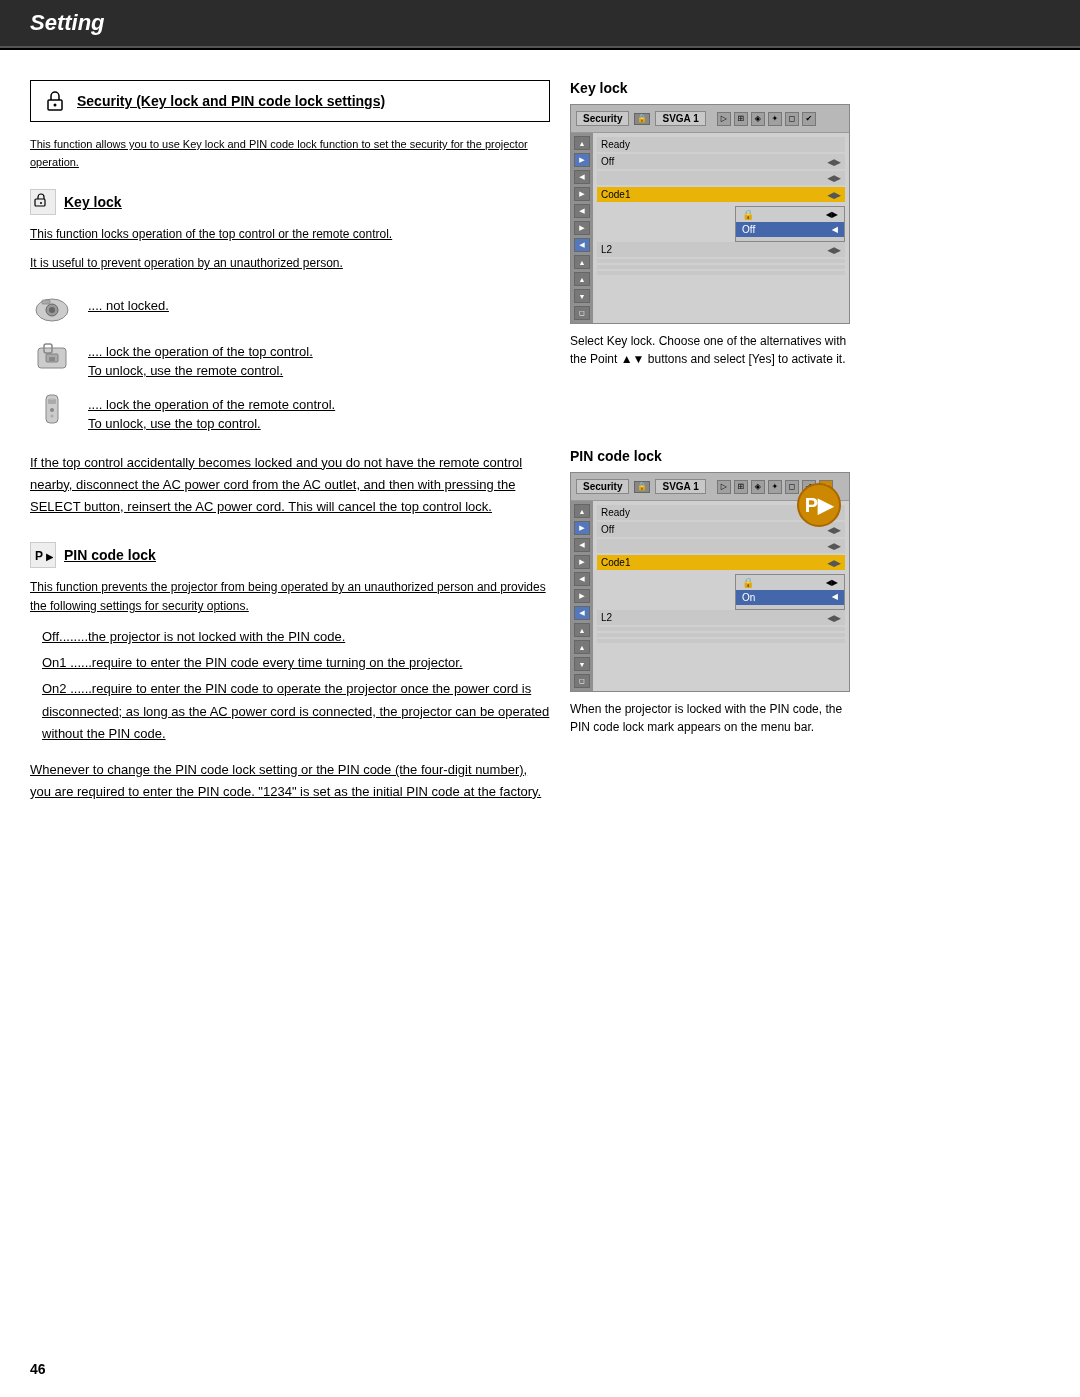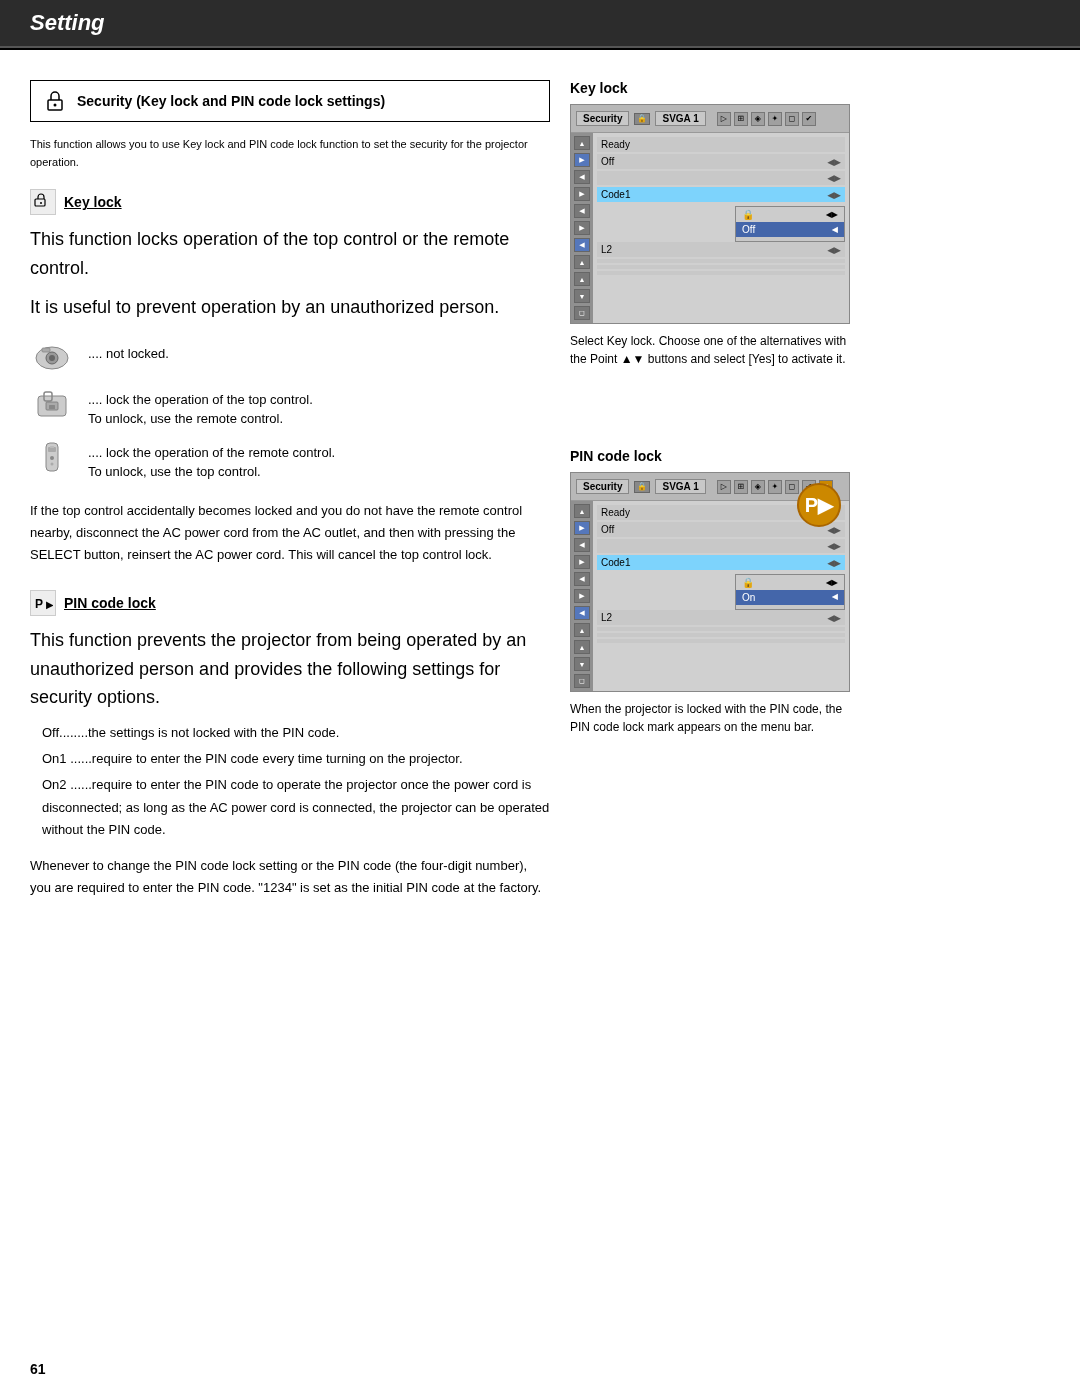--- a/index.html
+++ b/index.html
@@ -29,20 +29,21 @@
     .main-content {
       display: flex;
       padding: 30px 30px 0 30px;
       gap: 20px;
     }
 
     
     .left-col {
       flex: 1;
       max-width: 520px;
+      text-decoration: underline;
     }
 
     
     .right-col {
       flex: 0 0 360px;
     }
 
     
     .security-heading-box {
       border: 1.5px solid #000;
@@ -92,21 +93,21 @@
       background: #eee;
     }
 
     .subsection-label {
       font-size: 14px;
       font-weight: bold;
       text-decoration: underline;
     }
 
     .body-text {
-      font-size: 18px;
+      font-size: 12px;
       line-height: 1.6;
       margin-bottom: 10px;
     }
 
     
     .icon-list {
       margin: 18px 0 16px 0;
     }
 
     .icon-list-item {
@@ -253,21 +254,21 @@
       display: flex;
       align-items: center;
       justify-content: space-between;
       padding: 2px 4px;
       margin-bottom: 2px;
       font-size: 10px;
       background: #c8c8c8;
     }
 
     .proj-menu-row.highlight {
-      background: #7dd3fc;
+      background: #eab308;
     }
 
     .proj-arrow {
       font-size: 9px;
       color: #555;
     }
 
     
     .pin-overlay {
       position: relative;
@@ -410,21 +411,21 @@
             <text x="13" y="15" font-size="10" fill="#000">▶</text>
           </svg>
         </div>
         <span class="subsection-label">PIN code lock</span>
       </div>
 
       <p class="body-text">This function prevents the projector from being operated by an unauthorized person and provides the following settings for security options.</p>
 
       <div class="pin-list">
         <div class="pin-list-item">
-          <span>Off........the settings is not locked with the PIN code.</span>
+          <span>Off........the projector is not locked with the PIN code.</span>
         </div>
         <div class="pin-list-item">
           <span>On1 ......require to enter the PIN code every time turning on the projector.</span>
         </div>
         <div class="pin-list-item">
           <span>On2 ......require to enter the PIN code to operate the projector once the power cord is disconnected; as long as the AC power cord is connected, the projector can be operated without the PIN code.</span>
         </div>
       </div>
 
       <p class="pin-note">Whenever to change the PIN code lock setting or the PIN code (the four-digit number), you are required to enter the PIN code.  "1234" is set as the initial PIN code at the factory.</p>
@@ -597,14 +598,14 @@
         </div>
       </div>
 
       <p class="screenshot-caption">When the projector is locked with the PIN code, the PIN code lock mark appears on the menu bar.</p>
     </div>
 
   </div>
 </div>
 
 <div class="page-footer">
-  <span>61</span>
+  <span>46</span>
 </div>
 
 </body></html>

